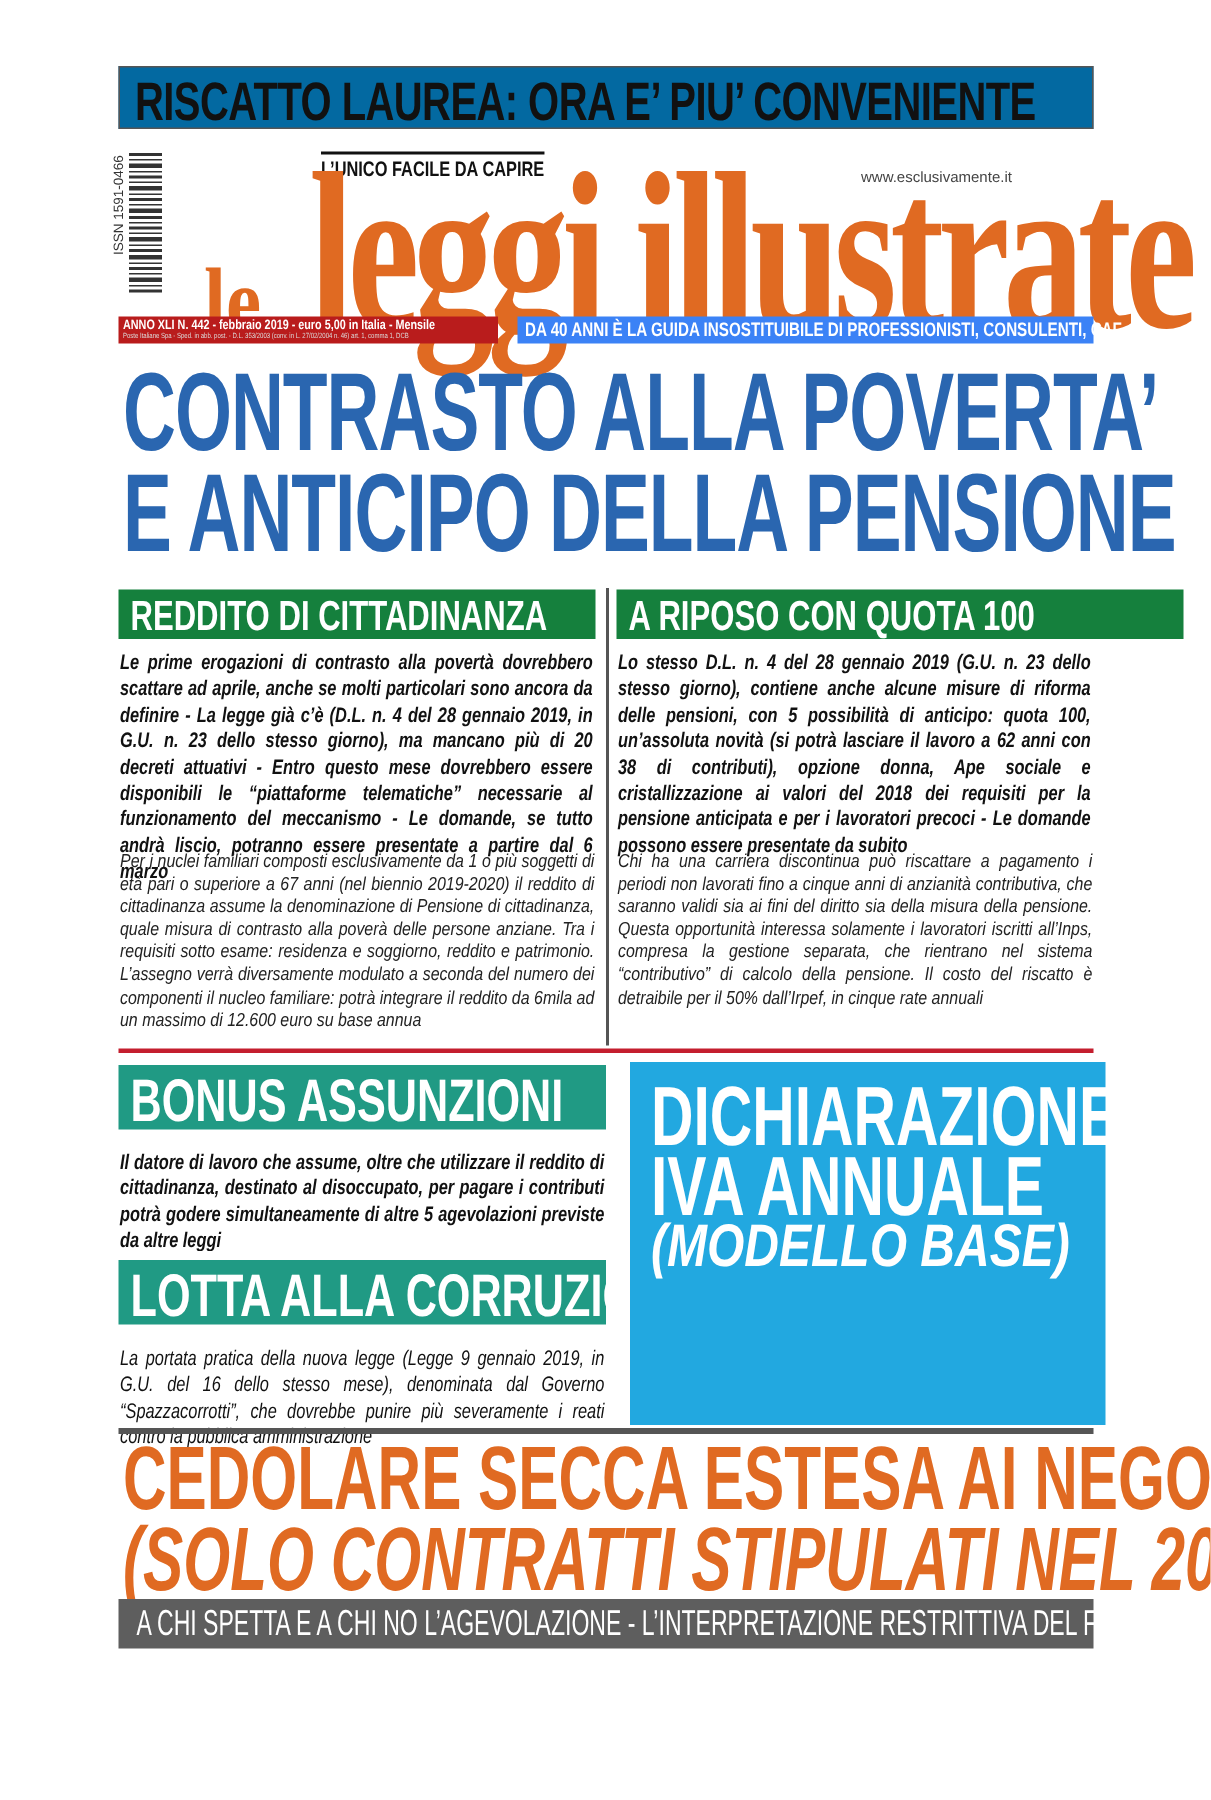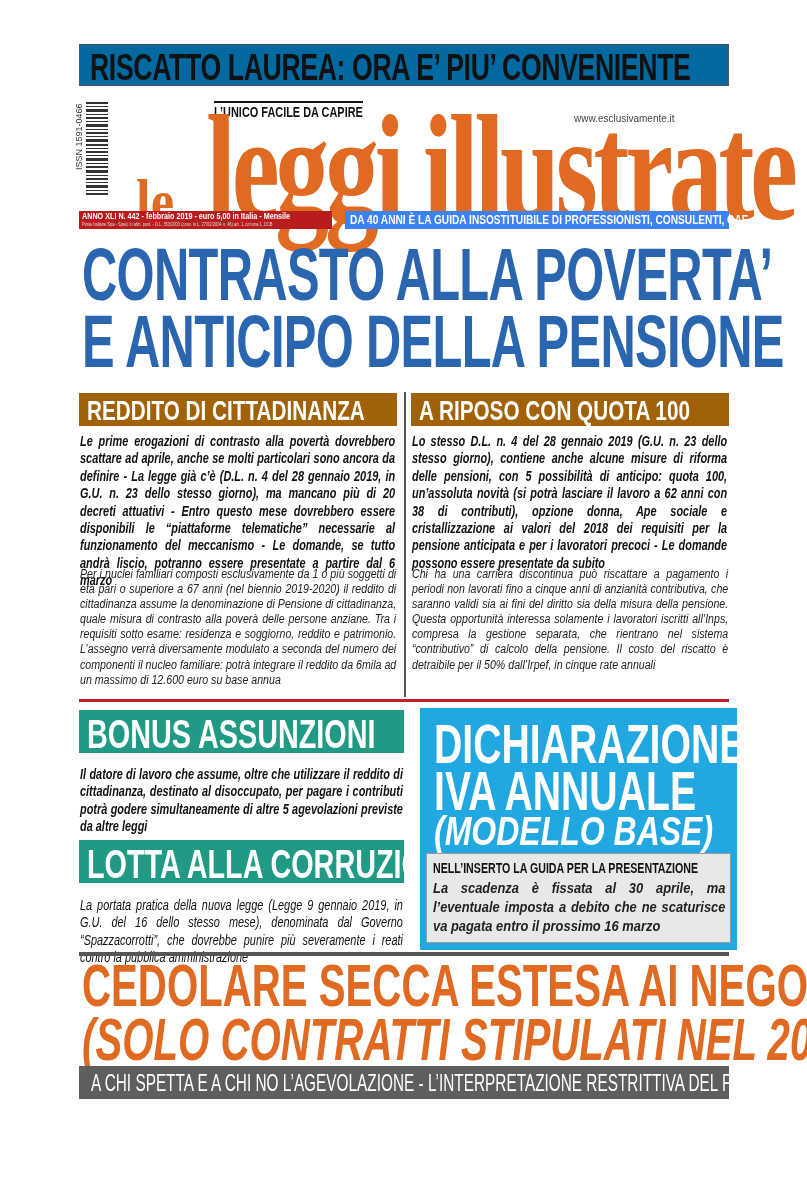--- a/index.html
+++ b/index.html
@@ -22,21 +22,21 @@
   #issueinfo { left:79px; top:211px; width:253px; height:18px; background:#b91c1c; color:#fff; }
   #issueinfo .l1 { position:absolute; left:3px; top:0px; font-size:9px; font-weight:bold; transform:scaleX(0.8); transform-origin:left top; white-space:nowrap; }
   #issueinfo .l2 { position:absolute; left:3px; top:10px; font-size:5px; transform:scaleX(0.8); transform-origin:left top; white-space:nowrap; color:#ddd; }
 
   #slogan { left:345px; top:211px; width:384px; height:18px; background:#3b82f6; color:#fff; }
   #slogan span { position:absolute; left:5px; top:1px; font-size:13px; font-weight:bold; transform:scaleX(0.78); transform-origin:left top; white-space:nowrap; }
 
   #headline { left:82px; top:238px; color:#2a66b0; font-weight:bold; line-height:1; }
   #headline div { font-size:74px; transform:scaleX(0.66); transform-origin:left top; white-space:nowrap; letter-spacing:-1px; height:67px; }
 
-  .redbar { background:#a16207; color:#fff; height:33px; }
+  .redbar { background:#15803d; color:#fff; height:33px; }
   .redbar span { position:absolute; left:8px; top:2px; font-size:28px; font-weight:bold; transform:scaleX(0.74); transform-origin:left top; white-space:nowrap; }
 
   .lead { font-size:14px; font-weight:bold; font-style:italic; color:#111; line-height:17.4px; text-align:justify; transform:scaleX(0.78); transform-origin:left top; }
   .body { font-size:12.5px; font-style:italic; color:#222; line-height:15.1px; text-align:justify; transform:scaleX(0.85); transform-origin:left top; }
 
   #vdivider { left:404px; top:392px; width:2px; height:305px; background:#555; }
   #redrule { left:79px; top:699px; width:650px; height:3px; background:#c41e2e; }
 
   .greenbar { background:#209a84; color:#fff; height:43px; }
   .greenbar span { position:absolute; left:8px; top:2px; font-size:40px; font-weight:bold; transform:scaleX(0.72); transform-origin:left top; white-space:nowrap; }
@@ -110,21 +110,21 @@
 </div>
 
 <div class="abs redbar" style="left:79px; top:393px; width:318px;">
   <span>REDDITO DI CITTADINANZA</span>
 </div>
 <div class="abs lead" style="left:80px; top:433px; width:404px;">Le prime erogazioni di contrasto alla povertà dovrebbero scattare ad aprile, anche se molti particolari sono ancora da definire - La legge già c’è (D.L. n. 4 del 28 gennaio 2019, in G.U. n. 23 dello stesso giorno), ma mancano più di 20 decreti attuativi - Entro questo mese dovrebbero essere disponibili le “piattaforme telematiche” necessarie al funzionamento del meccanismo - Le domande, se tutto andrà liscio, potranno essere presentate a partire dal 6 marzo</div>
 <div class="abs body" style="left:80px; top:567px; width:372px;">Per i nuclei familiari composti esclusivamente da 1 o più soggetti di età pari o superiore a 67 anni (nel biennio 2019-2020) il reddito di cittadinanza assume la denominazione di Pensione di cittadinanza, quale misura di contrasto alla poverà delle persone anziane. Tra i requisiti sotto esame: residenza e soggiorno, reddito e patrimonio. L’assegno verrà diversamente modulato a seconda del numero dei componenti il nucleo familiare: potrà integrare il reddito da 6mila ad un massimo di 12.600 euro su base annua</div>
 
 <div id="vdivider" class="abs"></div>
 
-<div class="abs redbar" style="left:411px; top:393px; width:318px;text-align:right;">
+<div class="abs redbar" style="left:411px; top:393px; width:378px;text-align:right;">
   <span>A RIPOSO CON QUOTA 100</span>
 </div>
 <div class="abs lead" style="left:412px; top:433px; width:404px;">Lo stesso D.L. n. 4 del 28 gennaio 2019 (G.U. n. 23 dello stesso giorno), contiene anche alcune misure di riforma delle pensioni, con 5 possibilità di anticipo: quota 100, un’assoluta novità (si potrà lasciare il lavoro a 62 anni con 38 di contributi), opzione donna, Ape sociale e cristallizzazione ai valori del 2018 dei requisiti per la pensione anticipata e per i lavoratori precoci - Le domande possono essere presentate da subito</div>
 <div class="abs body" style="left:412px; top:567px; width:372px;">Chi ha una carriera discontinua può riscattare a pagamento i periodi non lavorati fino a cinque anni di anzianità contributiva, che saranno validi sia ai fini del diritto sia della misura della pensione. Questa opportunità interessa solamente i lavoratori iscritti all’Inps, compresa la gestione separata, che rientrano nel sistema “contributivo” di calcolo della pensione. Il costo del riscatto è detraibile per il 50% dall’Irpef, in cinque rate annuali</div>
 
 <div id="redrule" class="abs"></div>
 
 <div class="abs greenbar" style="left:79px; top:710px; width:325px;">
   <span>BONUS ASSUNZIONI</span>
 </div>
@@ -132,24 +132,20 @@
 
 <div class="abs greenbar" style="left:79px; top:840px; width:325px;">
   <span>LOTTA ALLA CORRUZIONE</span>
 </div>
 <div class="abs lead" style="left:80px; top:897px; width:414px; font-weight:normal;">La portata pratica della nuova legge (Legge 9 gennaio 2019, in G.U. del 16 dello stesso mese), denominata dal Governo “Spazzacorrotti”, che dovrebbe punire più severamente i reati contro la pubblica amministrazione</div>
 
 <div id="ivabox" class="abs">
   <div class="t" style="top:8px; font-size:56px;">DICHIARAZIONE</div>
   <div class="t" style="top:55px; font-size:56px;">IVA ANNUALE</div>
   <div class="t" style="top:103px; font-size:40px; font-style:italic; transform:scaleX(0.8);">(MODELLO BASE)</div>
-  <div class="inner">
-    <div class="abs" style="left:6px; top:6px; font-size:14px; font-weight:bold; color:#111; transform:scaleX(0.76); transform-origin:left top; white-space:nowrap;">NELL’INSERTO LA GUIDA PER LA PRESENTAZIONE</div>
-    <div class="abs" style="left:6px; top:24px; width:340px; font-size:15px; font-style:italic; font-weight:bold; color:#222; line-height:19px; text-align:justify; transform:scaleX(0.86); transform-origin:left top;">La scadenza è fissata al 30 aprile, ma l’eventuale imposta a debito che ne scaturisce va pagata entro il prossimo 16 marzo</div>
-  </div>
 </div>
 
 <div id="grayrule" class="abs"></div>
 <div id="cedolare" class="abs">
   <div>CEDOLARE SECCA ESTESA AI NEGOZI</div>
   <div style="font-style:italic;">(SOLO CONTRATTI STIPULATI NEL 2019)</div>
 </div>
 <div id="bottombar" class="abs">
   <span>A CHI SPETTA E A CHI NO L’AGEVOLAZIONE - L’INTERPRETAZIONE RESTRITTIVA DEL FISCO</span>
 </div>

